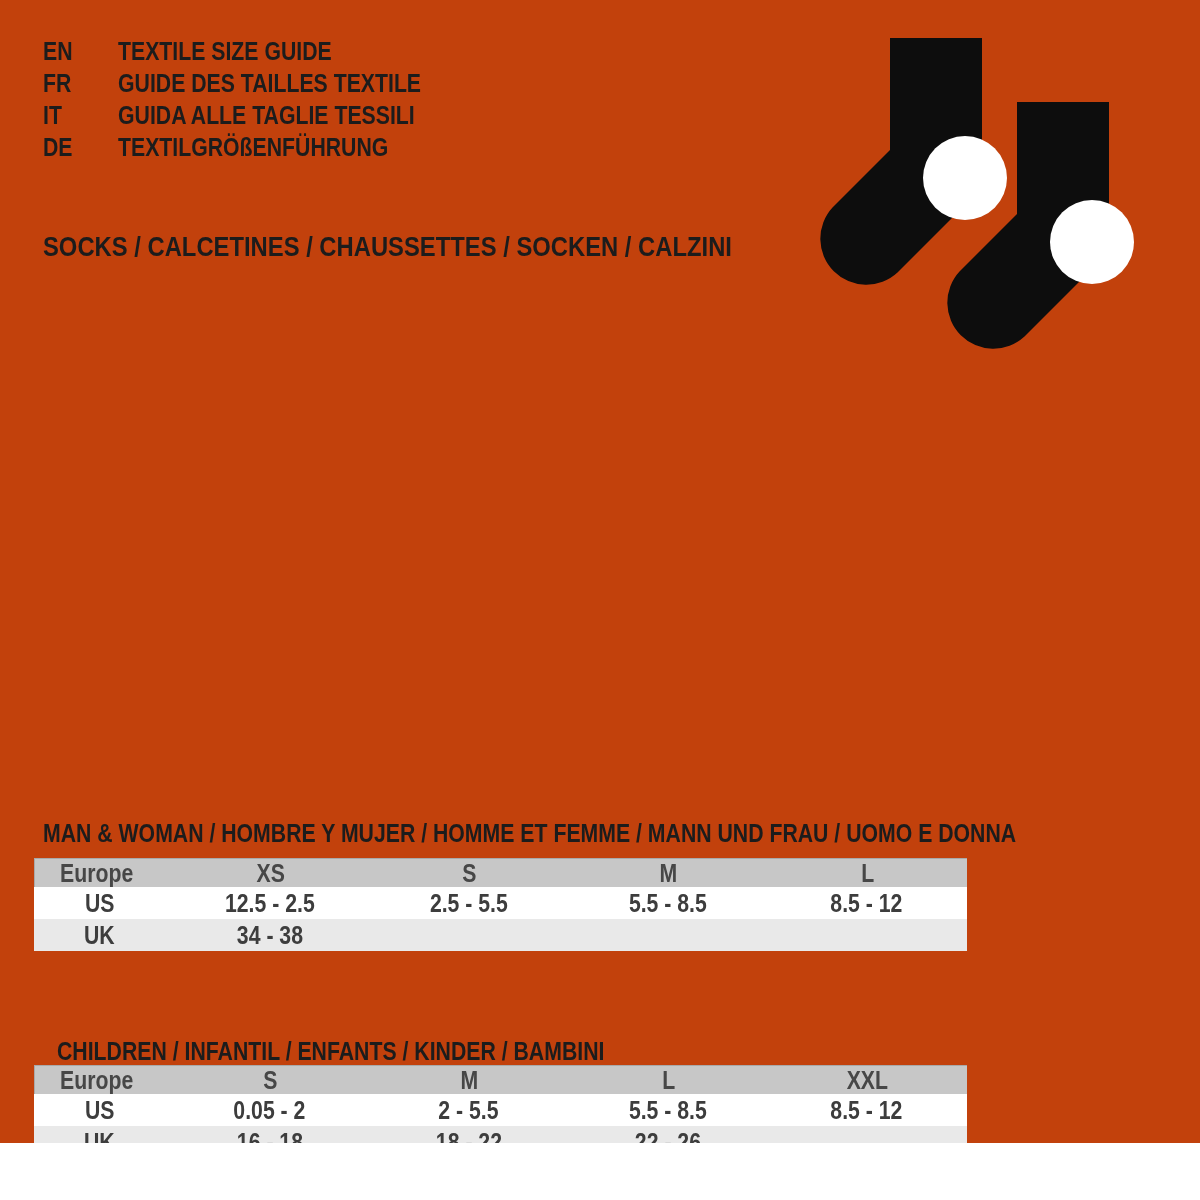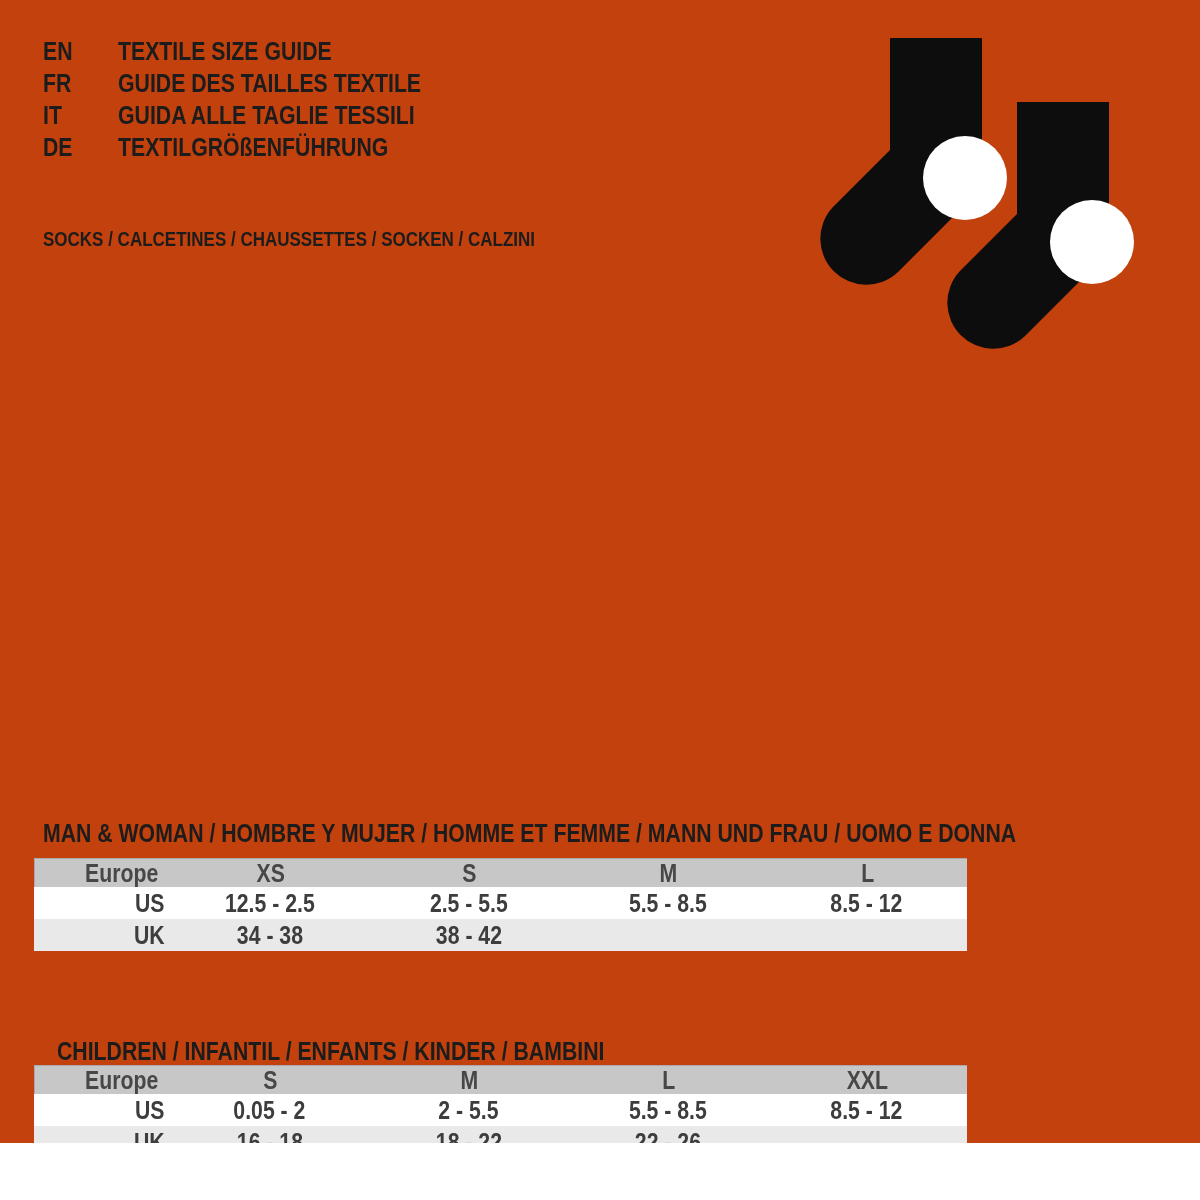--- a/index.html
+++ b/index.html
@@ -16,21 +16,21 @@
   
   .cond   { display: inline-block; transform: scaleX(0.85); transform-origin: 0 50%; white-space: nowrap; }
   .cond-c { display: inline-block; transform: scaleX(0.85); transform-origin: 50% 50%; white-space: nowrap; }
 
   
   .lang-block { position: absolute; left: 43px; top: 35px; }
   .lang-row  { display: flex; align-items: center; height: 32px; font-size: 25px; }
   .lang-code { width: 75px; }
 
   
-  .category { position: absolute; left: 43px; top: 224px; font-size: 20px; line-height: 30px; }
+  .category { position: absolute; left: 43px; top: 232px; font-size: 28px; line-height: 30px; }
 
   
   .icon-socks { position: absolute; left: 810px; top: 30px; }
 
   
   .tbl-title { position: absolute; left: 43px; margin: 0; font-size: 25px; line-height: 26px; font-weight: bold; color: #1c1c1c; }
   .title-1 { top: 820px; }
   .title-2 { top: 1038px; margin-left: 14px; }
 
   .size-table { position: absolute; left: 34px; width: 933px; font-size: 25px; color: #3d3d3d; }
@@ -42,21 +42,21 @@
     height: 29px;
     background: #c7c7c7;
     border-top: 1px solid #a9a9a9;
     border-left: 1px solid #a9a9a9;
     box-sizing: border-box;
     color: #474747;
   }
   .t-us { height: 32px; background: #ffffff; }
   .t-uk { height: 32px; background: #e9e9e9; }
 
-  .c0 { width: 136px; box-sizing: border-box; text-align: right; }
+  .c0 { width: 136px; box-sizing: border-box; text-align: center; }
   .cv { width: 199px; text-align: center; }
 </style>
 </head>
 <body>
 
 <div class="canvas">
 
   <section class="lang-block">
     <div class="lang-row">
       <span class="lang-code"><span class="cond">EN</span></span>
@@ -102,21 +102,20 @@
     <div class="t-row t-us">
       <div class="c0"><span class="cond">US</span></div>
       <div class="cv"><span class="cond-c">12.5 - 2.5</span></div>
       <div class="cv"><span class="cond-c">2.5 - 5.5</span></div>
       <div class="cv"><span class="cond-c">5.5 - 8.5</span></div>
       <div class="cv"><span class="cond-c">8.5 - 12</span></div>
     </div>
     <div class="t-row t-uk">
       <div class="c0"><span class="cond">UK</span></div>
       <div class="cv"><span class="cond-c">34 - 38</span></div>
-      <div class="cv"><span class="cond-c">38 - 42</span></div>
     </div>
   </section>
 
   <h2 class="tbl-title title-2">
     <span class="cond">CHILDREN / INFANTIL / ENFANTS / KINDER / BAMBINI</span>
   </h2>
 
   <section class="size-table table-2">
     <div class="t-row t-head">
       <div class="c0"><span class="cond">Europe</span></div>

